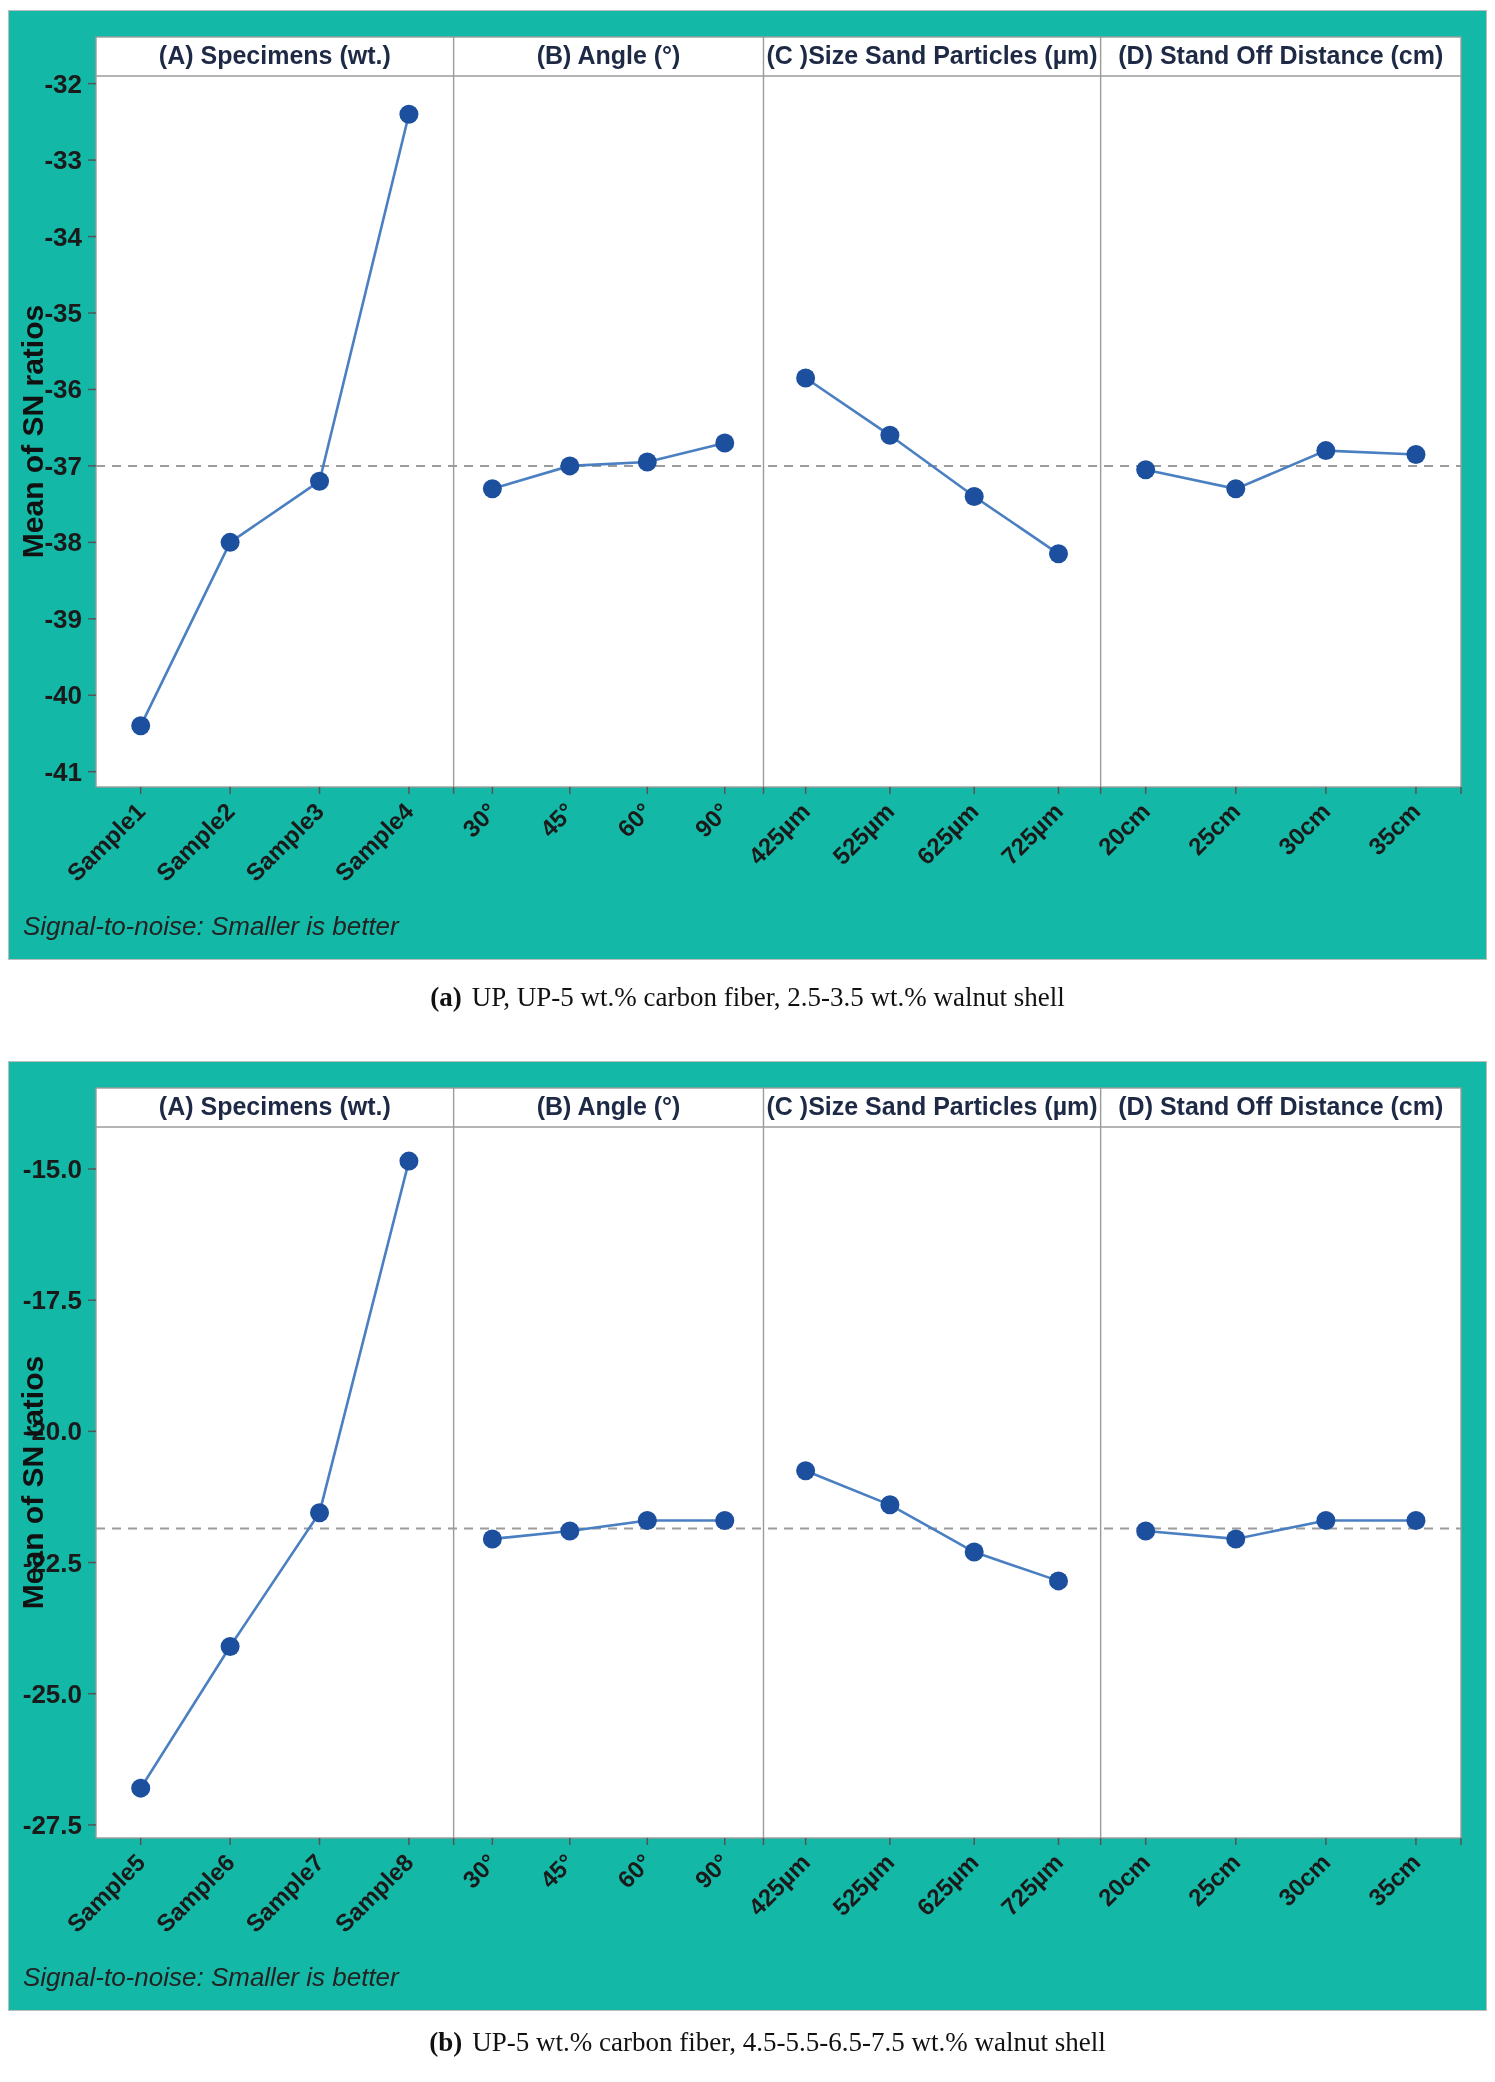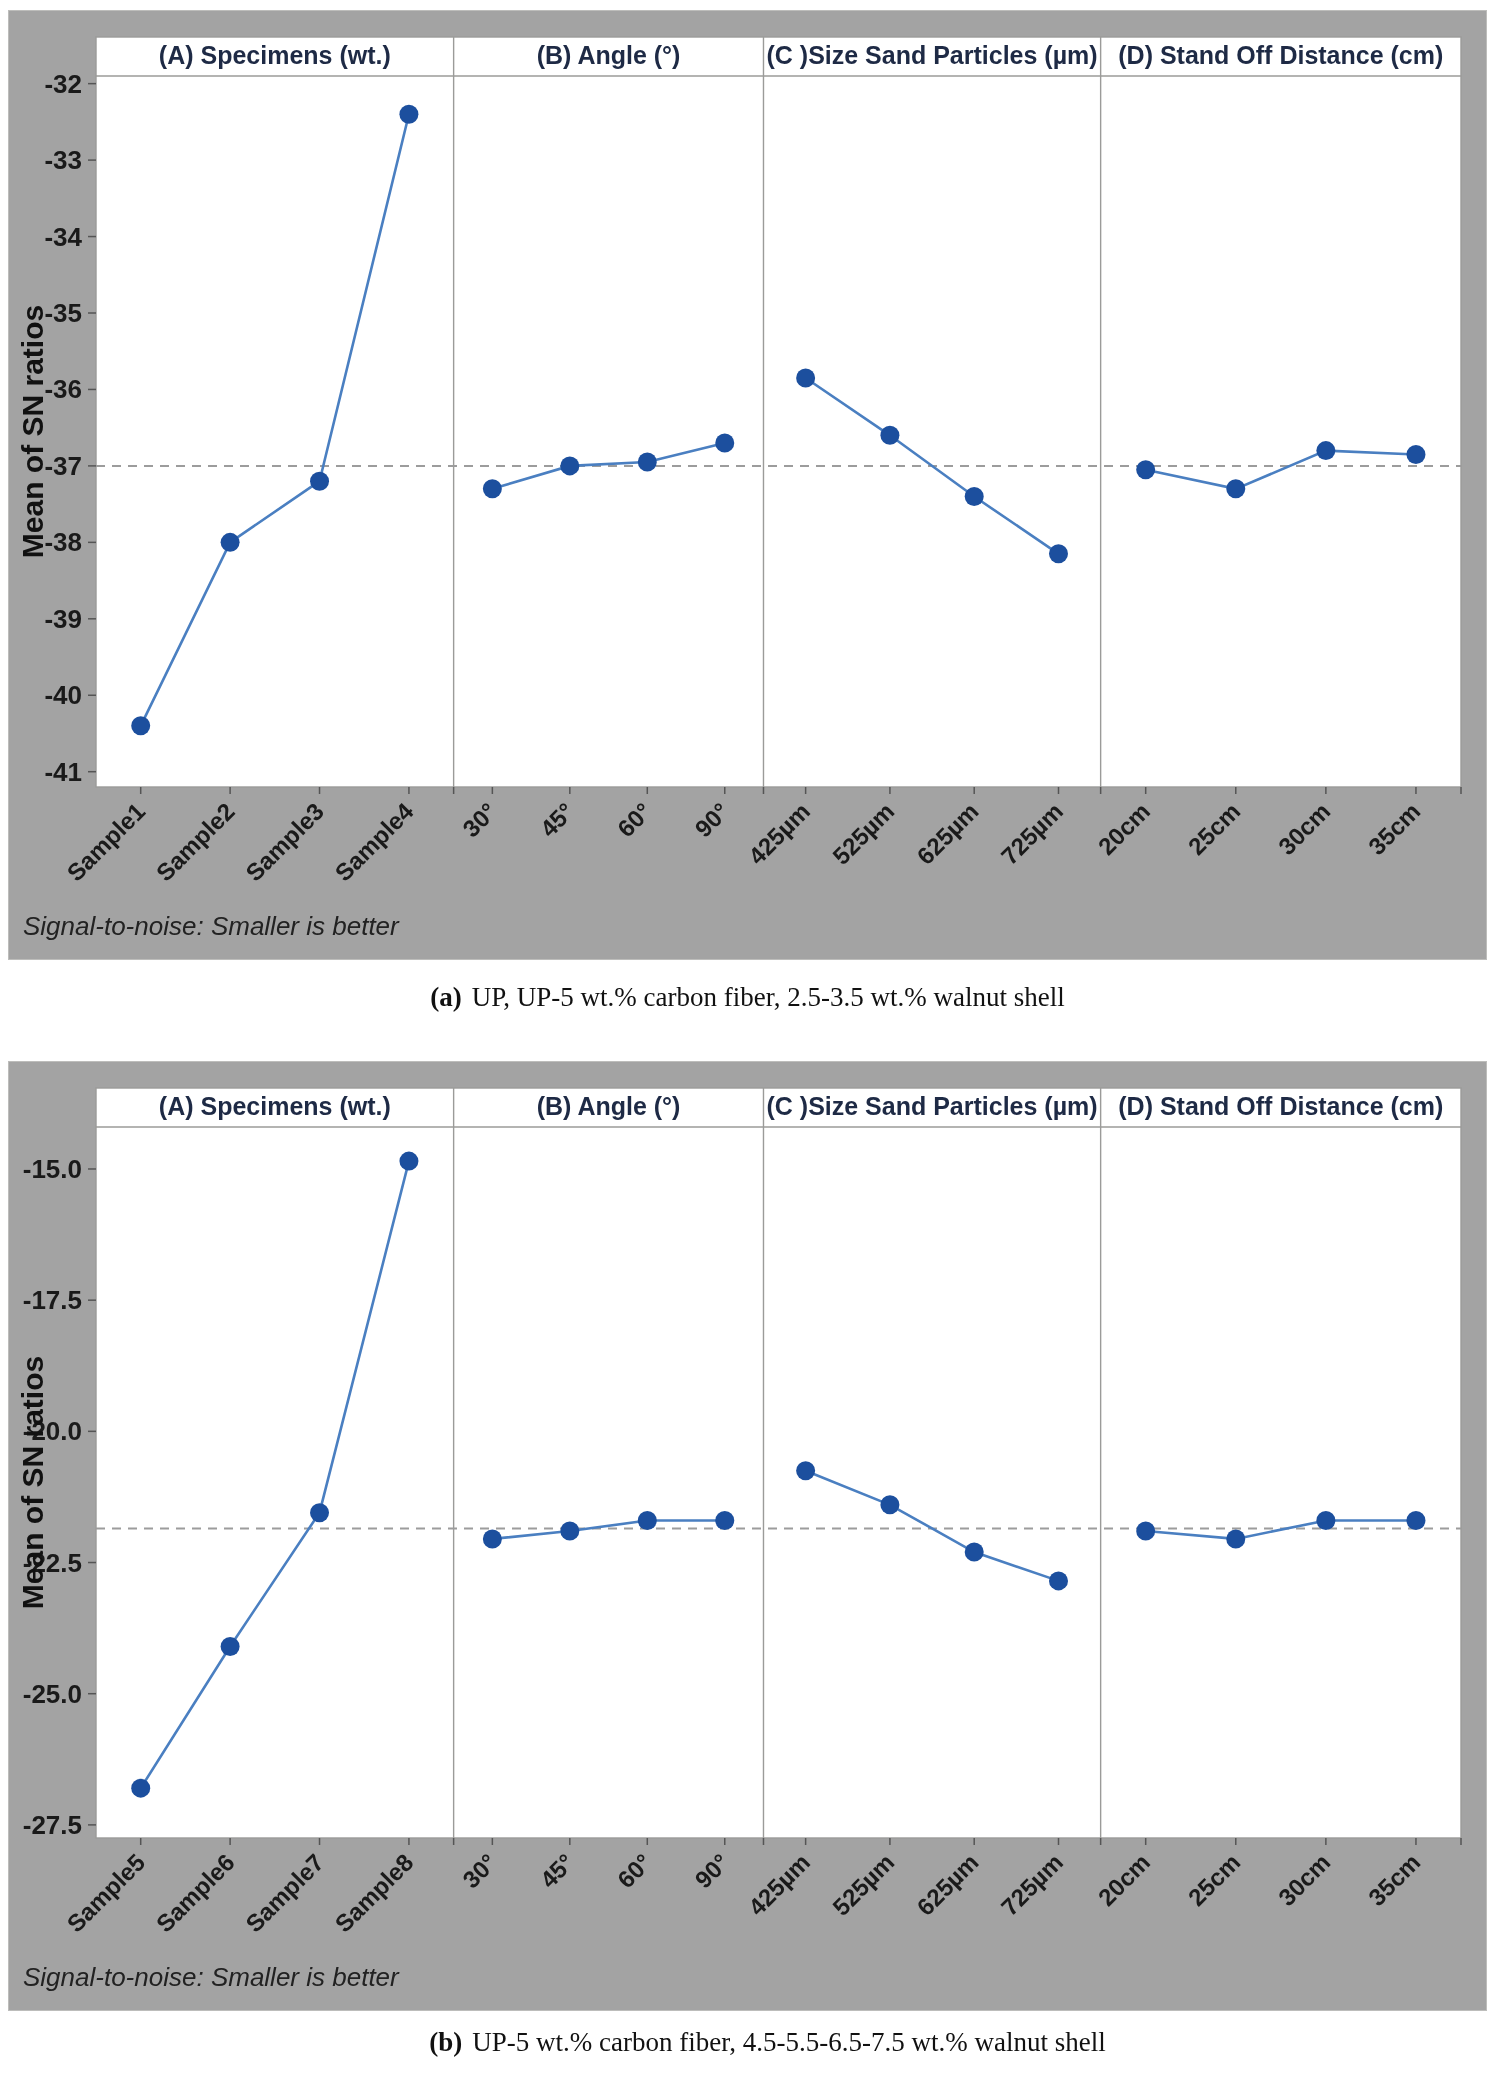--- a/index.html
+++ b/index.html
@@ -1,17 +1,17 @@
 <!DOCTYPE html>
 <html><head>
 <meta charset="utf-8">
 <style>
   html,body{margin:0;padding:0;background:#ffffff;}
   body{width:1495px;font-family:"Liberation Sans",sans-serif;}
-  .chart-box{position:relative;margin:10px 8px 0 8px;background:#a3a3a3;border:1px solid #bdbdbb;}
+  .chart-box{position:relative;margin:10px 8px 0 8px;background:#14b8a6;border:1px solid #bdbdbb;}
   .chart-box svg{display:block;}
   .caption{width:100%;text-align:center;font-family:"Liberation Serif",serif;font-size:27px;color:#111;background:#fff;}
   .caption-a{padding:22px 0 20px 0;text-align:center;}
   .caption-b{padding:16px 0 14px 0;margin-left:20px;}
   .cap-label{font-weight:bold;margin-right:10px;}
 </style>
 </head>
 <body>
 
 <div class="chart-box">

